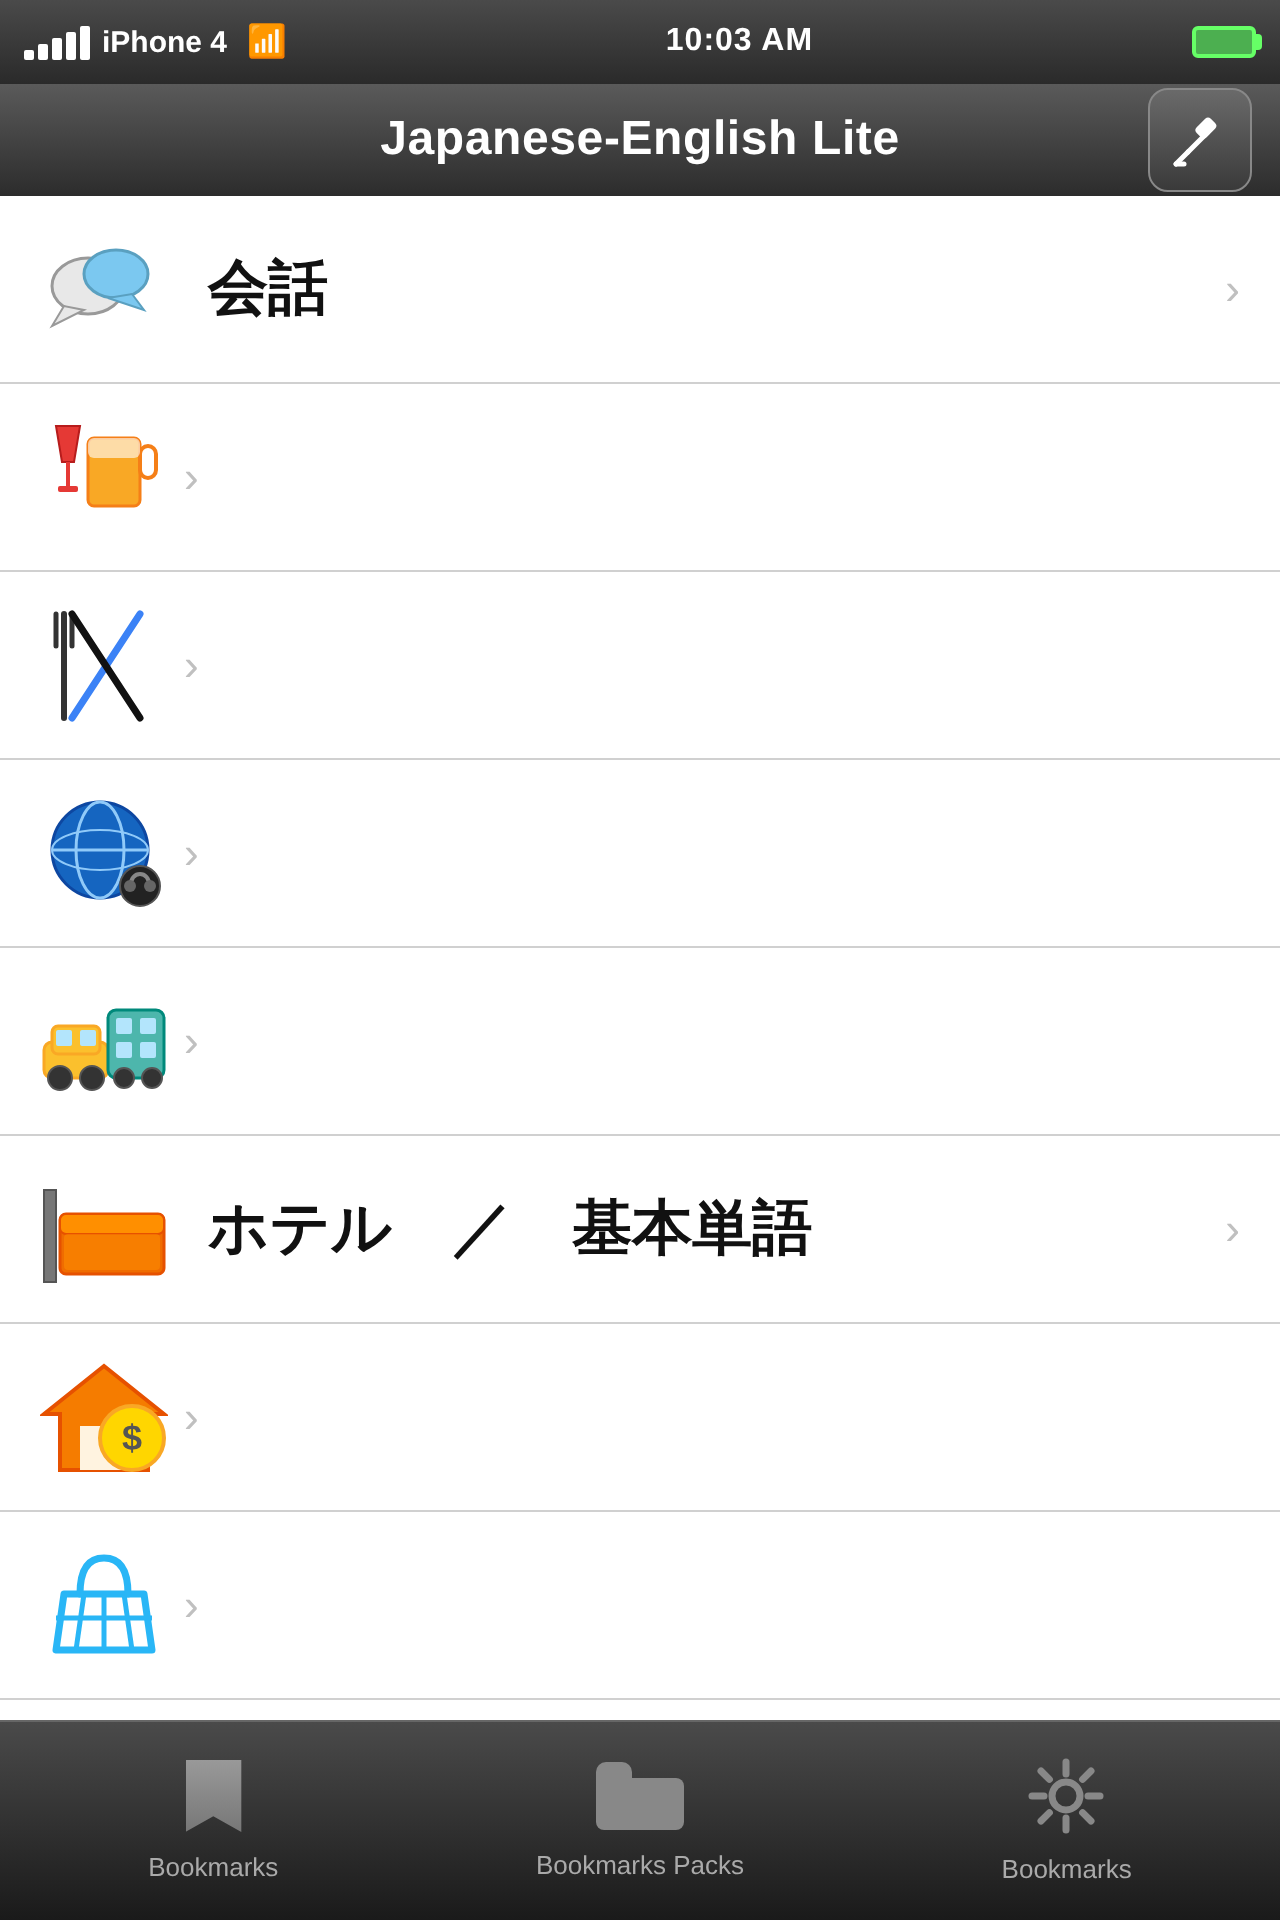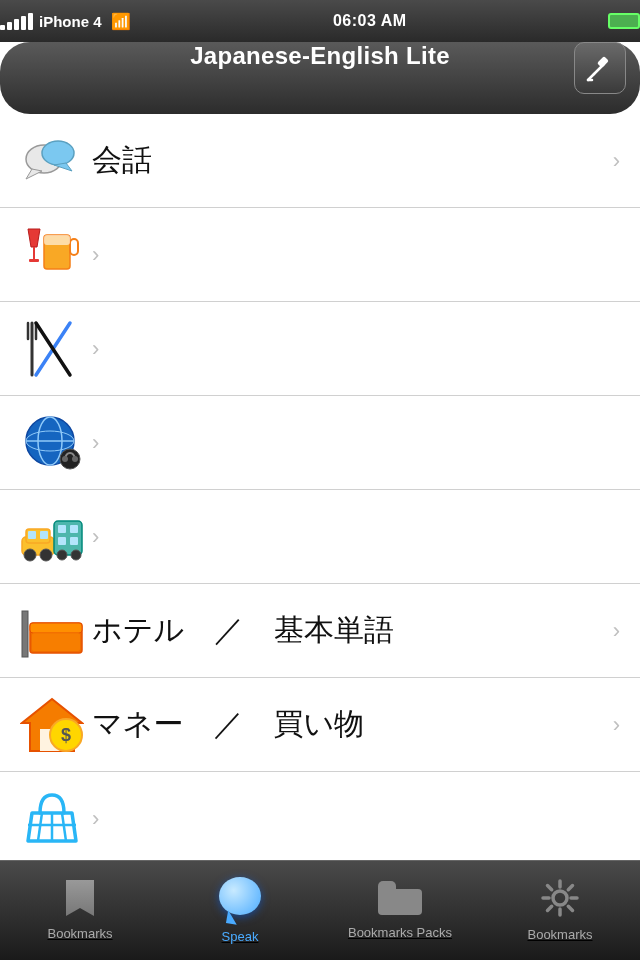--- a/index.html
+++ b/index.html
@@ -13,21 +13,21 @@
     }
 
     
     #status-bar {
       width: 640px;
       height: 42px;
       background: linear-gradient(to bottom, #4a4a4a, #2a2a2a);
       display: flex;
       align-items: center;
       justify-content: space-between;
-      padding: 0 0;
+      padding: 0 12px;
       color: #fff;
       font-size: 15px;
       font-weight: 600;
     }
     .status-left {
       display: flex;
       align-items: center;
       gap: 6px;
     }
     .signal-bars {
@@ -75,27 +75,26 @@
       transform: translateY(-50%);
       width: 3px;
       height: 8px;
       background: #6f6;
       border-radius: 0 2px 2px 0;
     }
 
     
     #header {
       width: 640px;
-      height: 72px;
+      height: 56px;
       background: linear-gradient(to bottom, #5a5a5a, #2c2c2c);
       display: flex;
-      align-items: flex-start;
+      align-items: center;
       justify-content: center;
       position: relative;
-      border-radius: 30px;
     }
     .header-title {
       color: #fff;
       font-size: 24px;
       font-weight: 700;
       letter-spacing: 0.3px;
     }
     .header-icon-btn {
       position: absolute;
       right: 14px;
@@ -133,42 +132,41 @@
       height: 64px;
       display: flex;
       align-items: center;
       justify-content: center;
       flex-shrink: 0;
       font-size: 42px;
       line-height: 1;
     }
     .item-label {
       font-size: 30px;
-      font-weight: 400;
+      font-weight: 700;
       color: #111;
-      margin-left: 8px;
+      margin-left: 20px;
       flex: 1;
     }
     .item-chevron {
       color: #c0c0c0;
       font-size: 22px;
       margin-left: 8px;
     }
 
     
     #tab-bar {
       position: absolute;
       bottom: 0;
       width: 640px;
       height: 100px;
       background: linear-gradient(to bottom, #4a4a4a, #1a1a1a);
       display: flex;
       align-items: flex-end;
       border-top: 1px solid #666;
-      text-decoration: underline;
     }
     .tab-item {
       flex: 1;
       display: flex;
       flex-direction: column;
       align-items: center;
       justify-content: center;
       height: 100%;
       cursor: pointer;
       gap: 6px;
@@ -190,21 +188,21 @@
     <div class="signal-bars">
       <div class="bar bar1"></div>
       <div class="bar bar2"></div>
       <div class="bar bar3"></div>
       <div class="bar bar4"></div>
       <div class="bar bar5"></div>
     </div>
     <span>iPhone 4</span>
     <span class="wifi-icon">📶</span>
   </div>
-  <div class="status-center">06:03 AM</div>
+  <div class="status-center">10:03 AM</div>
   <div class="status-right">
     <div class="battery"></div>
   </div>
 </div>
 
 <div id="header">
   <span class="header-title">Japanese-English Lite</span>
   <div class="header-icon-btn">
     <svg viewBox="0 0 28 28" fill="none">
       <rect x="18" y="2" width="7" height="10" rx="2" transform="rotate(45 18 2)" fill="#fff"></rect>
@@ -320,21 +318,20 @@
     <div class="item-icon">
       <svg width="64" height="60" viewBox="0 0 64 60">
 
         <polygon points="32,4 2,28 10,28 10,56 54,56 54,28 62,28" fill="#f57c00" stroke="#e65100" stroke-width="2"></polygon>
         <rect x="20" y="34" width="24" height="22" fill="#fff3e0"></rect>
 
         <circle cx="46" cy="40" r="16" fill="#ffd600" stroke="#f9a825" stroke-width="2"></circle>
         <text x="46" y="46" text-anchor="middle" font-size="18" font-weight="bold" fill="#555">$</text>
       </svg>
     </div>
-    <span class="item-label">マネー　／　買い物</span>
     <span class="item-chevron">›</span>
   </div>
 
   <div class="list-item">
     <div class="item-icon">
       <svg width="60" height="60" viewBox="0 0 60 60">
 
         <path d="M10,24 L6,52 L54,52 L50,24 Z" fill="none" stroke="#29b6f6" stroke-width="3.5" stroke-linejoin="round"></path>
 
         <line x1="20" y1="24" x2="16" y2="52" stroke="#29b6f6" stroke-width="2.5"></line>
@@ -360,28 +357,20 @@
 
 </div>
 
 <div id="tab-bar">
 
   <div class="tab-item">
     <div style="width:28px;height:36px;background:linear-gradient(to bottom,#999,#777);clip-path:polygon(0 0,100% 0,100% 100%,50% 78%,0 100%);margin-bottom:4px;"></div>
     <span class="tab-label">Bookmarks</span>
   </div>
 
-  <div class="tab-item active">
-    <div style="position:relative;width:42px;height:42px;margin-bottom:4px;">
-      <div style="width:42px;height:38px;background:radial-gradient(circle at 35% 35%,#c8eaff,#4aabff);border-radius:50%;box-shadow:0 2px 8px rgba(0,100,255,0.5);position:relative;">
-        <div style="position:absolute;bottom:-9px;left:8px;width:0;height:0;border-left:11px solid #4aabff;border-right:0;border-top:13px solid transparent;border-bottom:0;transform:rotate(10deg);"></div>
-      </div>
-    </div>
-    <span class="tab-label" style="color:#4aabff;">Speak</span>
-  </div>
 
   <div class="tab-item">
     <div style="position:relative;width:44px;height:34px;margin-bottom:4px;">
       <div style="position:absolute;top:0;left:0;width:18px;height:9px;background:#888;border-radius:5px 5px 0 0;"></div>
       <div style="position:absolute;top:8px;left:0;width:44px;height:26px;background:#888;border-radius:0 4px 4px 4px;"></div>
     </div>
     <span class="tab-label">Bookmarks Packs</span>
   </div>
 
   <div class="tab-item">

